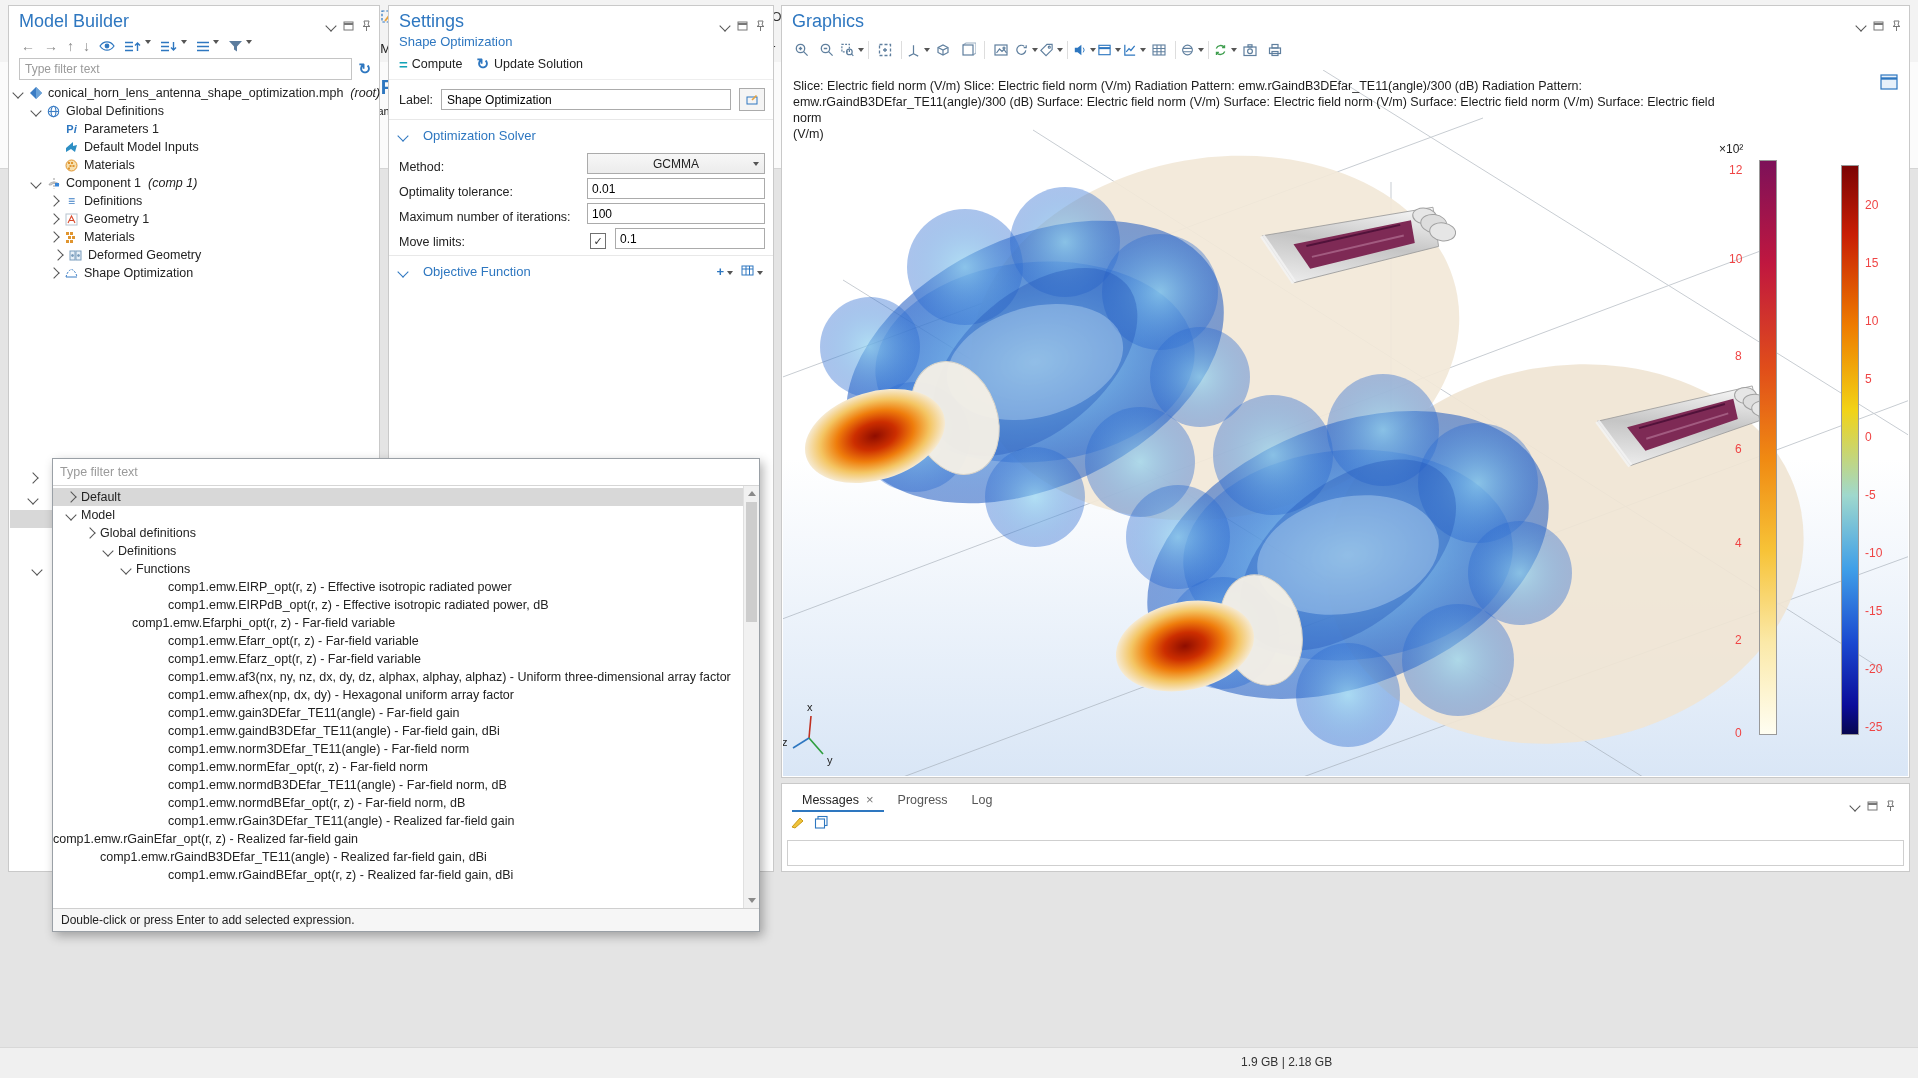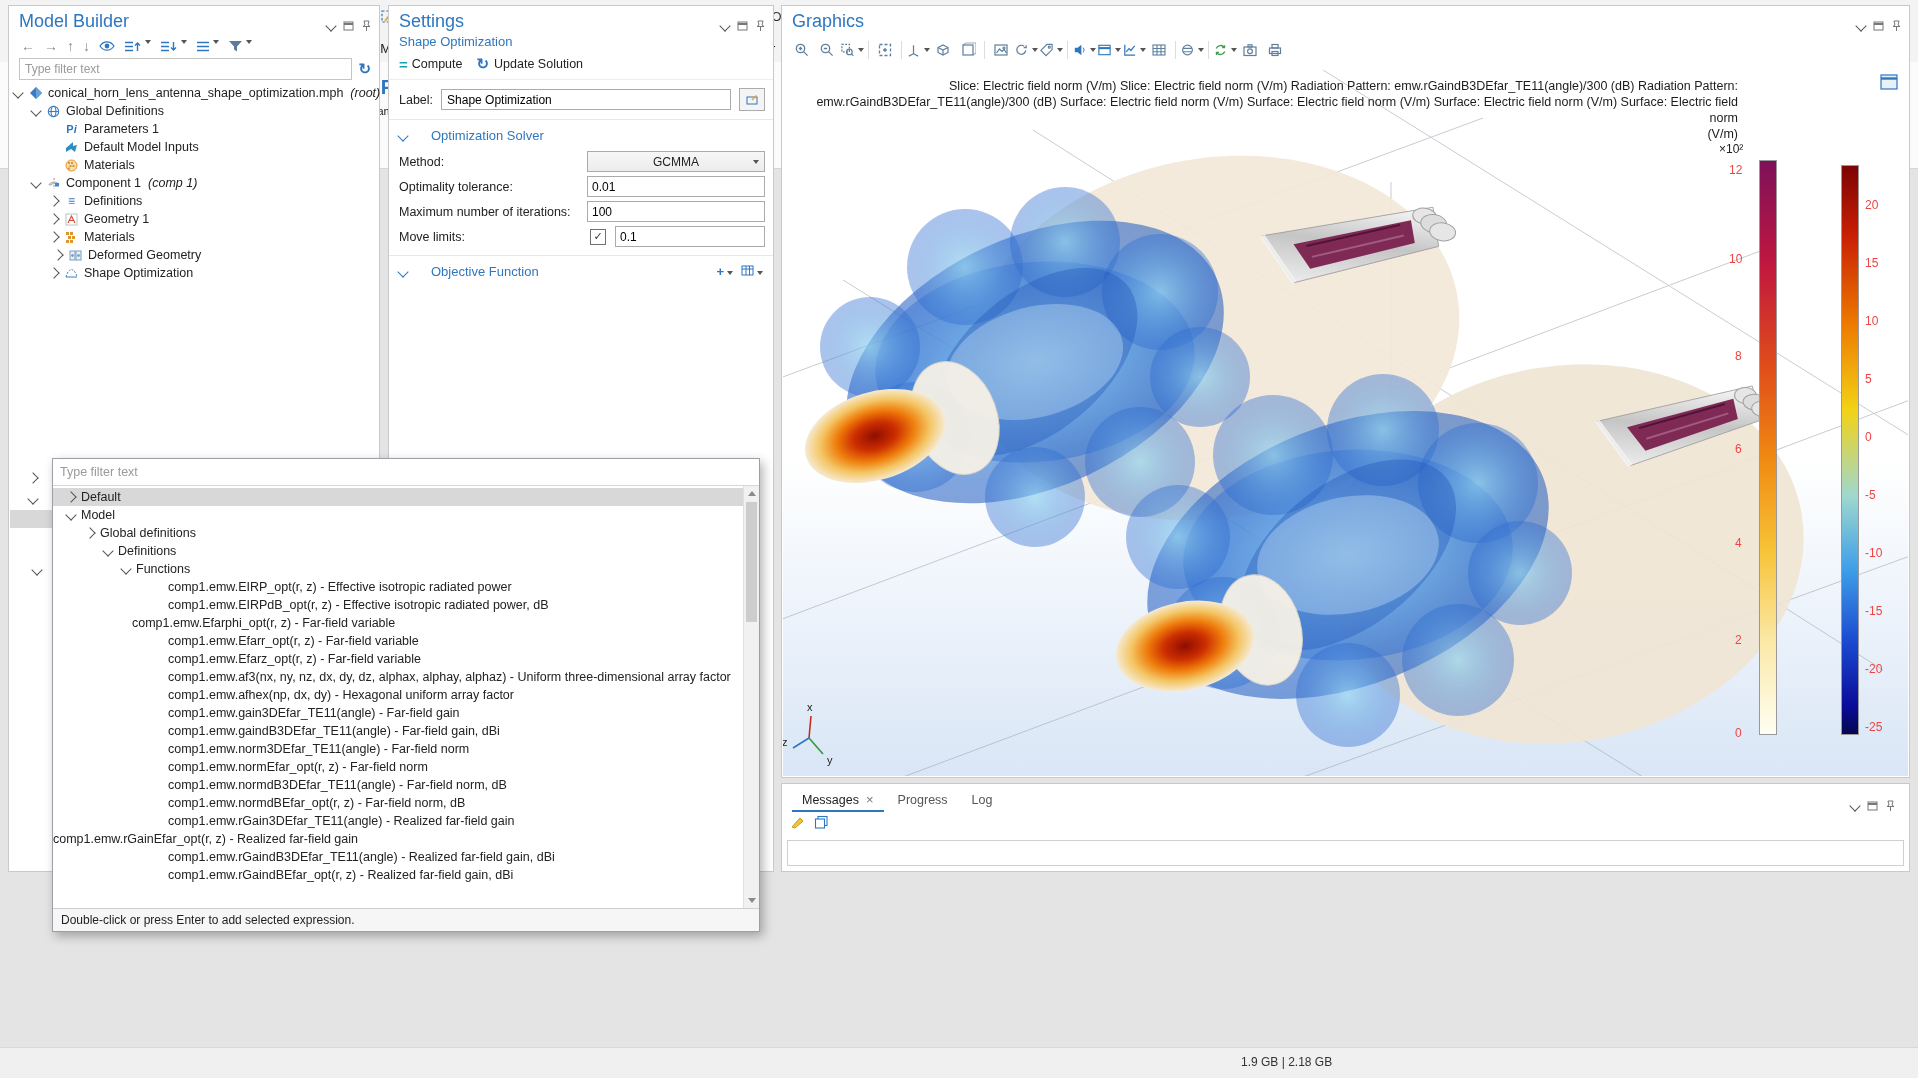--- a/index.html
+++ b/index.html
@@ -63,23 +63,23 @@
 .sliver{position:absolute;}
 .selsliver{position:absolute;left:1px;width:45px;height:18px;background:#d8d8d8;}
 
 #st{left:388px;top:5px;width:386px;height:867px;}
 .stsub{font-size:13px;color:#2e77c0;padding:0 10px 2px;}
 .sttools{display:flex;align-items:center;gap:14px;padding:4px 10px 6px;border-bottom:1px solid #eee;}
 .sttool{display:flex;align-items:center;gap:5px;}
 .lblrow{display:flex;align-items:center;padding:8px 8px 8px 10px;gap:8px;border-bottom:1px solid #e8e8e8;}
 .lblrow input{flex:1;height:21px;border:1px solid #ababab;padding:0 5px;font-size:12px;font-family:inherit;box-sizing:border-box;}
 .edbtn{width:24px;height:21px;border:1px solid #ababab;background:#f4f4f4;display:flex;align-items:center;justify-content:center;}
-.sect{display:flex;align-items:center;gap:24px;color:#2e77c0;font-size:13px;padding:8px 10px 6px;}
+.sect{display:flex;align-items:center;gap:16px;color:#2e77c0;font-size:13px;padding:8px 10px 6px;}
 .sect .icons{margin-left:auto;display:flex;gap:8px;align-items:center;color:#2e77c0;}
-.srow{display:flex;align-items:center;min-height:25px;padding:0 8px 0 10px;}
+.srow{display:flex;align-items:flex-end;min-height:25px;padding:0 8px 0 10px;}
 .srow .slab{flex:1;}
 .sel{width:178px;height:21px;background:linear-gradient(#f7f7f7,#ececec);border:1px solid #ababab;display:flex;align-items:center;justify-content:center;font-size:12px;position:relative;box-sizing:border-box;}
 .sel .dna{position:absolute;right:5px;top:8px;}
 .tin{width:178px;height:21px;border:1px solid #ababab;font-size:12px;padding:0 4px;font-family:inherit;box-sizing:border-box;}
 .tin.short{width:150px;}
 .cbx{width:14px;height:14px;border:1px solid #707070;background:#fff;display:flex;align-items:center;justify-content:center;font-size:11px;color:#333;margin-right:9px;}
 .outsect{position:absolute;left:0;top:782px;right:0;}
 
 .popup{position:absolute;left:52px;top:458px;width:706px;height:472px;background:#fff;border:1px solid #9aa0a6;box-shadow:3px 4px 10px rgba(0,0,0,.3);z-index:60;display:flex;flex-direction:column;}
 .popfilter{height:26px;border-bottom:1px solid #d6d6d6;display:flex;}
@@ -96,21 +96,21 @@
 .pthumb{position:absolute;left:2px;right:2px;top:16px;height:120px;background:#cdcdcd;}
 
 #gx{left:781px;top:5px;width:1129px;height:773px;}
 .gtoolbar{display:flex;align-items:center;gap:1px;padding:2px 0 2px 8px;height:28px;}
 .gbtn{width:24px;height:24px;display:flex;align-items:center;justify-content:center;color:#5f7f9e;}
 .gbtn.blue{color:#2e77c0;}
 .gbtn svg{display:block;}
 .gsep{width:1px;height:18px;background:#ddd;margin:0 3px;}
 .gviewport{position:absolute;left:1px;right:1px;top:64px;bottom:1px;overflow:hidden;background:#fff;}
 .scene{position:absolute;left:0;top:0;}
-.plottitle{position:absolute;left:10px;right:170px;top:8px;text-align:right;font-size:12.5px;color:#1c1c1c;line-height:16px;z-index:5;}
+.plottitle{position:absolute;left:10px;right:170px;top:8px;text-align:left;font-size:12.5px;color:#1c1c1c;line-height:16px;z-index:5;}
 .cbar{position:absolute;width:18px;border:1px solid #999;box-sizing:border-box;z-index:6;}
 .cb-ticks span{position:absolute;font-size:12px;color:#ef4444;z-index:6;}
 .cb-exp{position:absolute;font-size:12px;color:#222;z-index:6;}
 .gquick{position:absolute;right:10px;top:4px;z-index:7;}
 
 #bp{left:781px;top:783px;width:1129px;height:89px;}
 .btabs{display:flex;align-items:flex-end;padding:4px 10px 0;gap:4px;}
 .btab{padding:4px 10px 5px;display:flex;align-items:center;gap:7px;color:#555;}
 .btab.active{color:#222;border-bottom:2px solid #2e77c0;padding-bottom:3px;}
 .tclose{color:#777;font-size:13px;}
@@ -1153,21 +1153,21 @@
       <div class="prow" style="padding-left:115px">comp1.emw.af3(nx, ny, nz, dx, dy, dz, alphax, alphay, alphaz) - Uniform three-dimensional array factor</div>
       <div class="prow" style="padding-left:115px">comp1.emw.afhex(np, dx, dy) - Hexagonal uniform array factor</div>
       <div class="prow" style="padding-left:115px">comp1.emw.gain3DEfar_TE11(angle) - Far-field gain</div>
       <div class="prow" style="padding-left:115px">comp1.emw.gaindB3DEfar_TE11(angle) - Far-field gain, dBi</div>
       <div class="prow" style="padding-left:115px">comp1.emw.norm3DEfar_TE11(angle) - Far-field norm</div>
       <div class="prow" style="padding-left:115px">comp1.emw.normEfar_opt(r, z) - Far-field norm</div>
       <div class="prow" style="padding-left:115px">comp1.emw.normdB3DEfar_TE11(angle) - Far-field norm, dB</div>
       <div class="prow" style="padding-left:115px">comp1.emw.normdBEfar_opt(r, z) - Far-field norm, dB</div>
       <div class="prow" style="padding-left:115px">comp1.emw.rGain3DEfar_TE11(angle) - Realized far-field gain</div>
       <div class="prow" style="">comp1.emw.rGainEfar_opt(r, z) - Realized far-field gain</div>
-      <div class="prow" style="padding-left:115px">comp1.emw.rGaindB3DEfar_TE11(angle) - Realized far-field gain, dBi</div>
+      <div class="prow" style="padding-left:47px">comp1.emw.rGaindB3DEfar_TE11(angle) - Realized far-field gain, dBi</div>
       <div class="prow" style="padding-left:115px">comp1.emw.rGaindBEfar_opt(r, z) - Realized far-field gain, dBi</div>
       <div class="pscroll">
           <span class="tri up"></span>
           <span class="tri dn"></span>
           <span class="pthumb"></span>
         </div>
     </div>
     <div class="popfooter">Double-click or press Enter to add selected expression.</div>
   </div>
 

